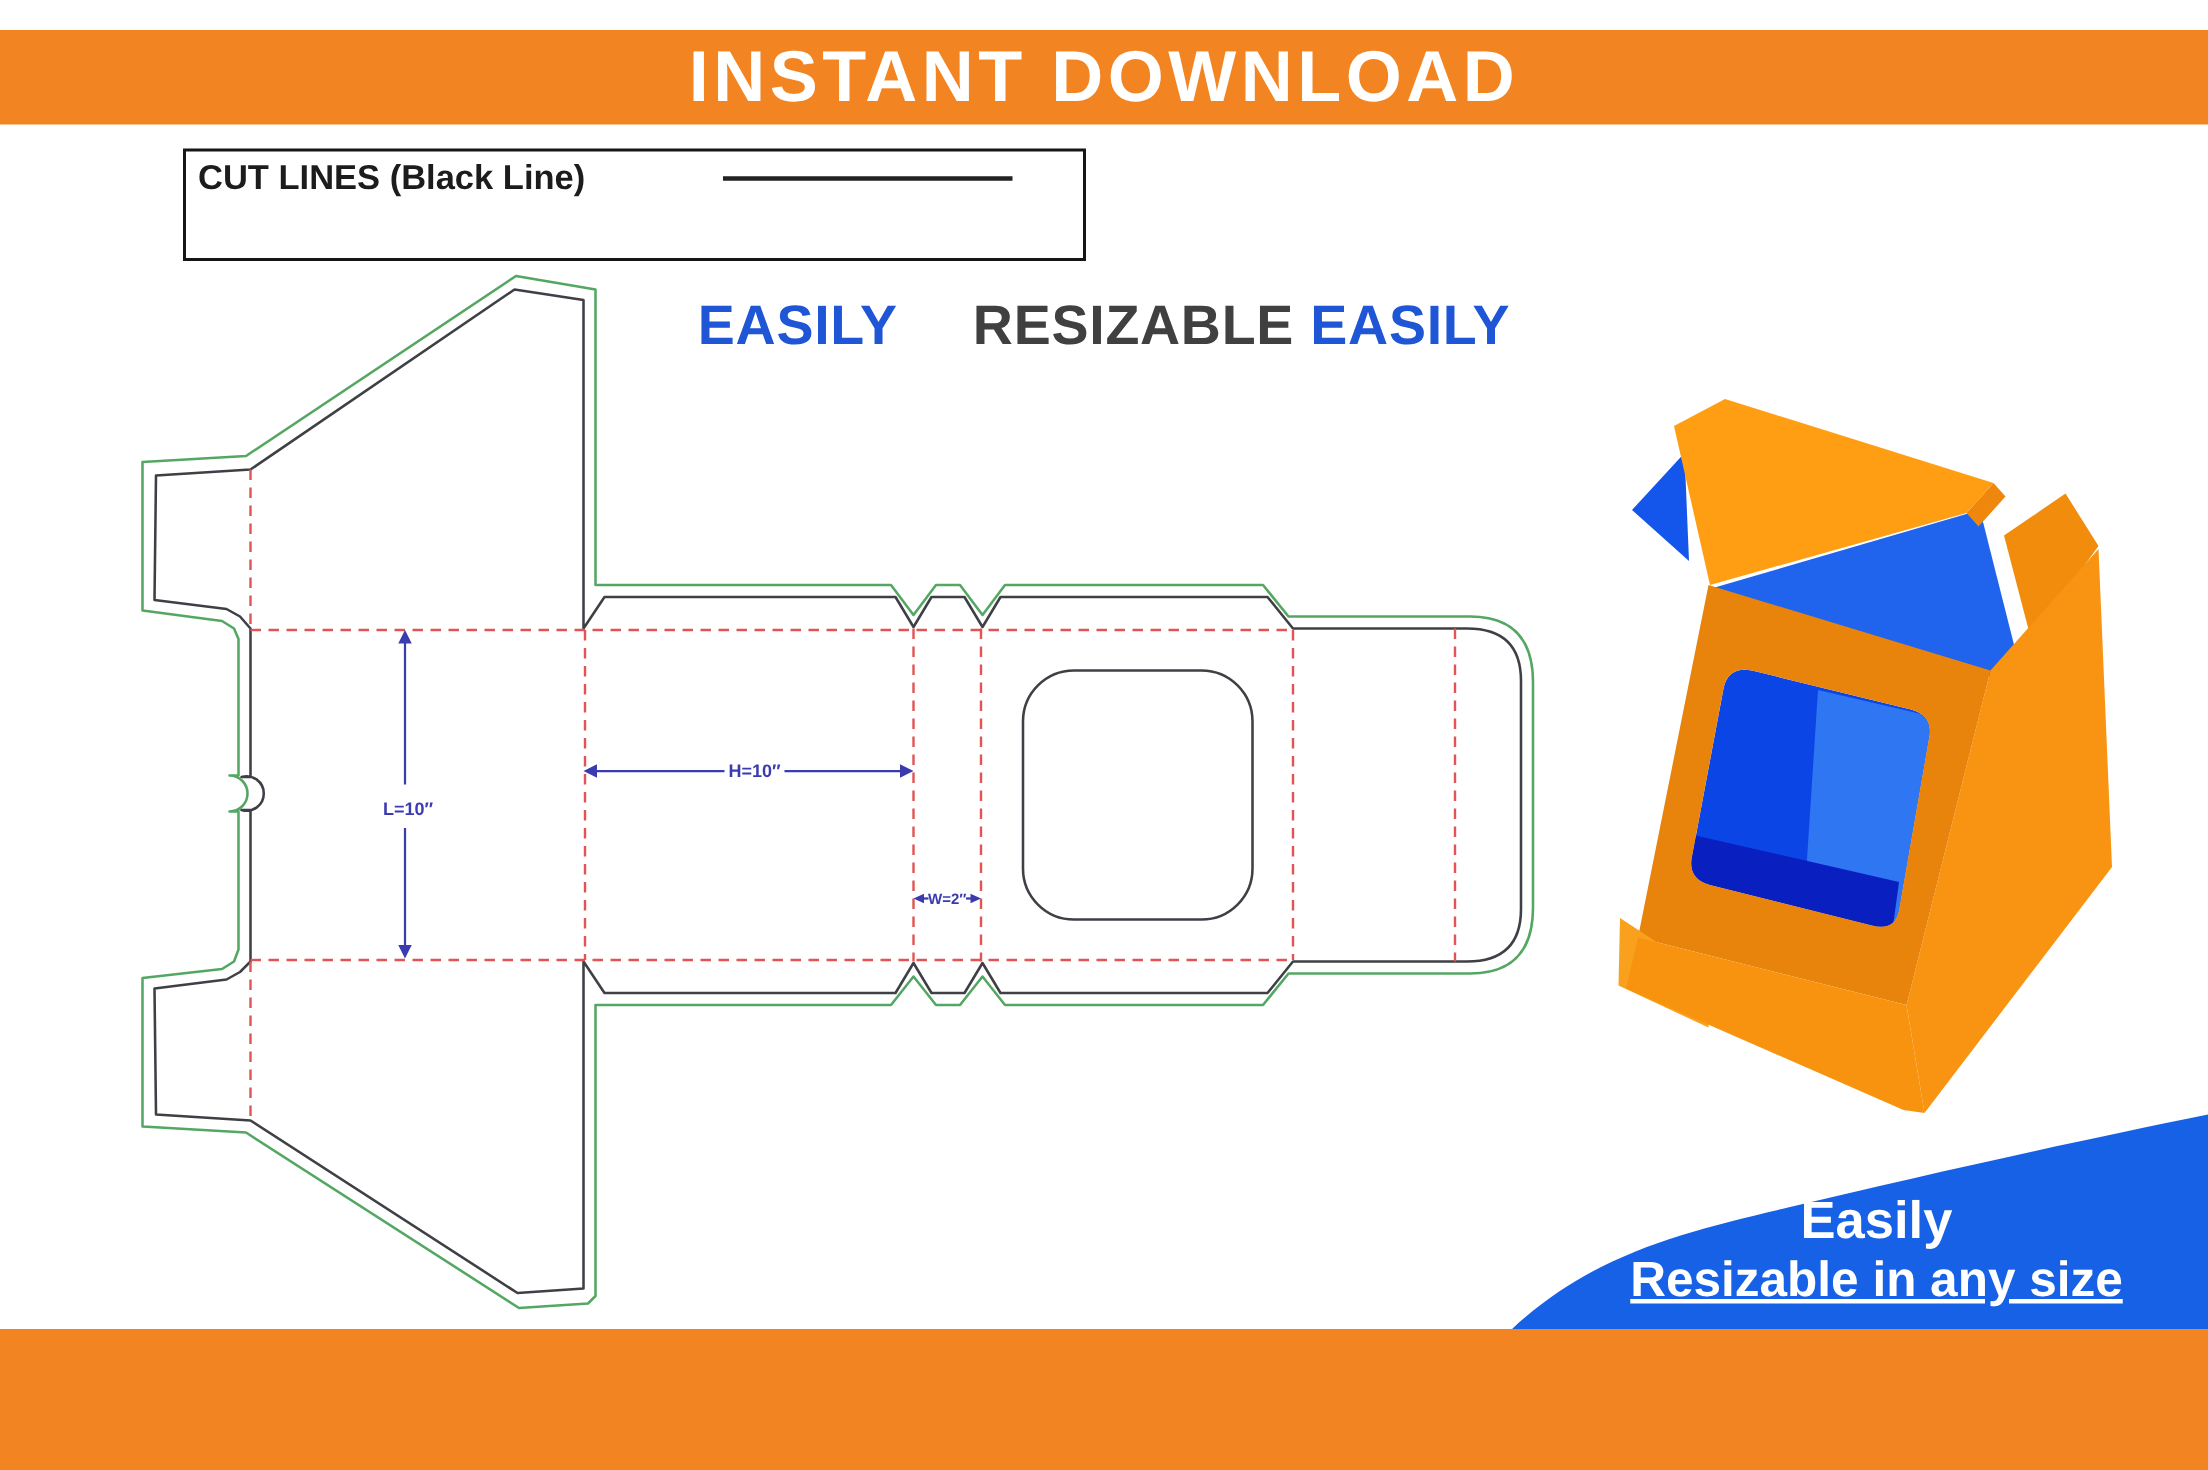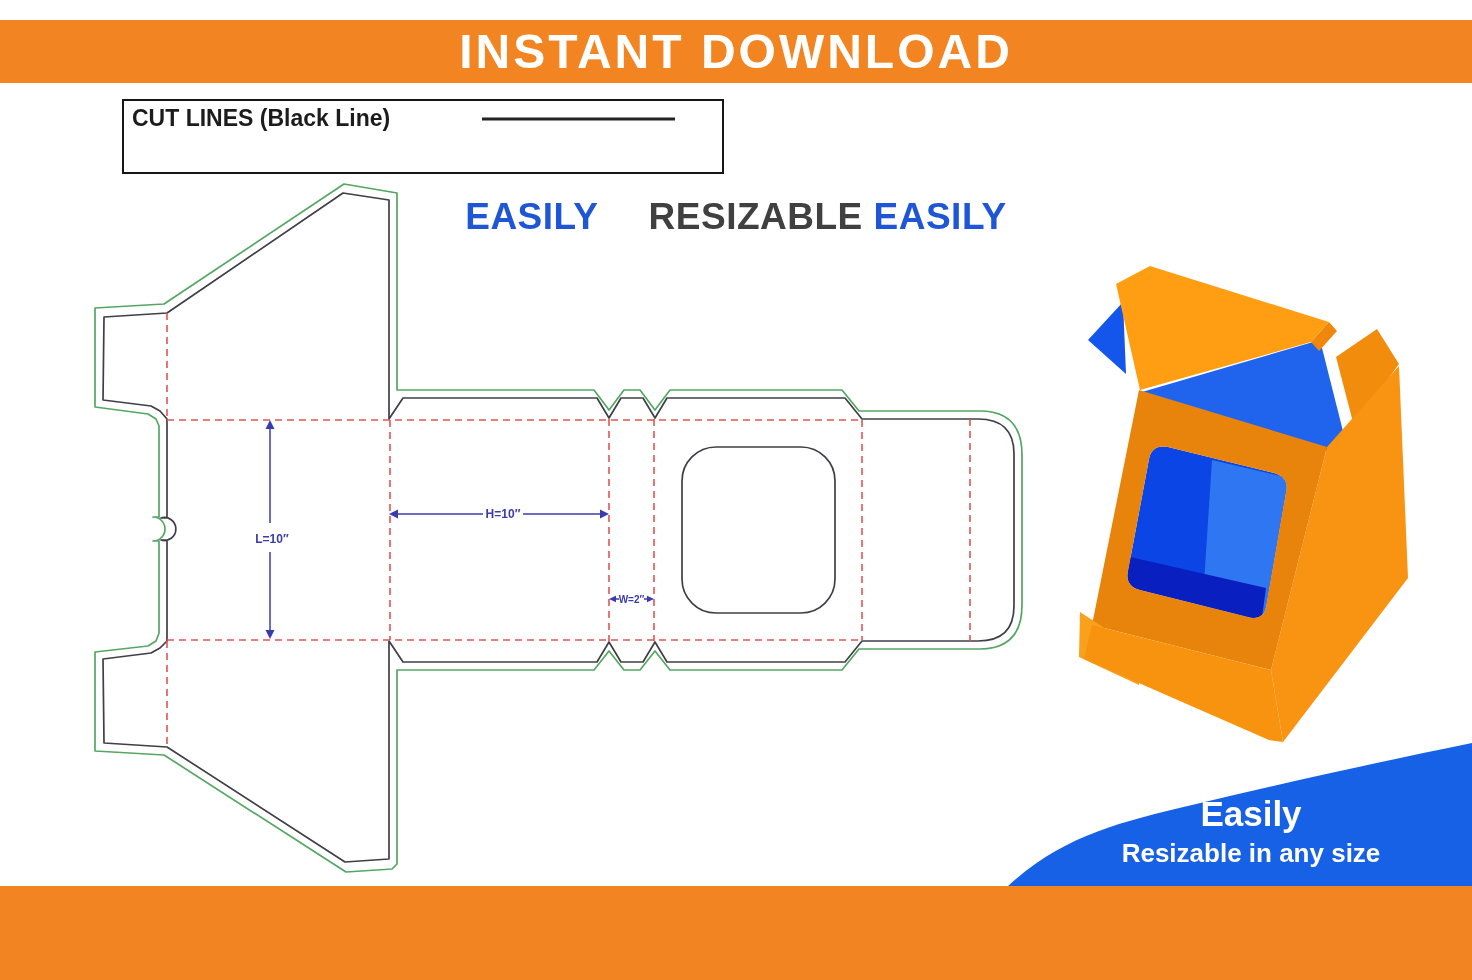--- a/index.html
+++ b/index.html
@@ -32,21 +32,21 @@
 
   
   .headline{position:absolute;left:0;top:196px;width:1472px;text-align:center;
             font-size:37px;font-weight:bold;letter-spacing:0.5px;}
   .headline .blue{color:#1E56D6;}
   .headline .orange{color:#404040;margin-left:40px;}
 
   
   .blob-text{position:absolute;left:1030px;top:794px;width:442px;text-align:center;color:#fff;font-weight:bold;}
   .blob-text .l1{font-size:35px;line-height:40px;}
-  .blob-text .l2{font-size:26px;line-height:38px;}
+  .blob-text .l2{font-size:33px;line-height:38px;text-decoration:underline;}
 
   svg text{font-family:"Liberation Sans", sans-serif;}
   .dimtxt{fill:#3B3BB0;font-size:12px;font-weight:bold;}
   .dimtxt-small{fill:#3B3BB0;font-size:10px;font-weight:bold;}
 </style>
 </head>
 <body>
 
 <div class="page">
 

